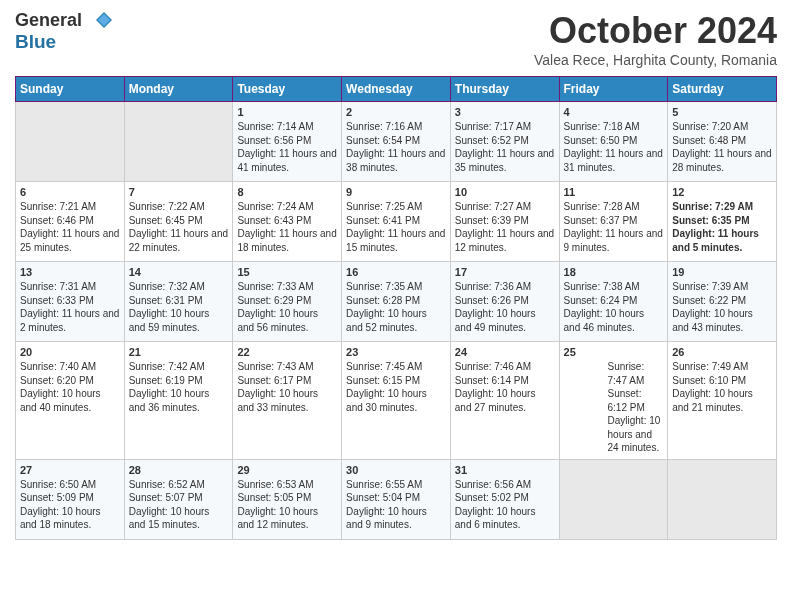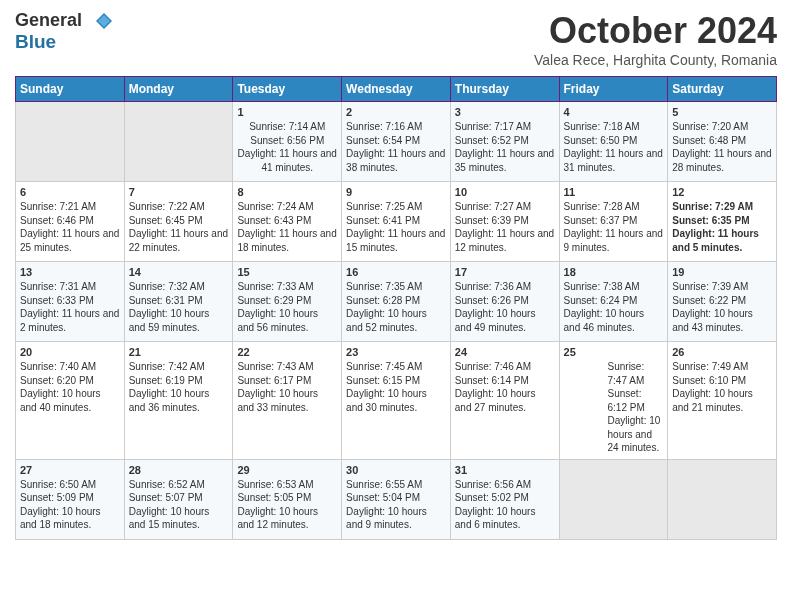--- a/index.html
+++ b/index.html
@@ -16,21 +16,21 @@
       align-items: flex-start;
       margin-bottom: 8px;
     }
     .logo {
       display: flex;
       flex-direction: column;
       align-items: flex-start;
     }
     .logo-text {
       display: flex;
-      align-items: flex-end;
+      align-items: flex-start;
       gap: 12px;
     }
     .logo-general {
       font-size: 18px;
       font-weight: bold;
       color: #333;
     }
     .logo-blue {
       font-size: 19px;
       font-weight: bold;
@@ -127,21 +127,21 @@
         <th>Friday</th>
         <th>Saturday</th>
       </tr>
   </thead>
   <tbody id="calendar-body">
   <tr>
         <td class="empty-cell"></td>
         <td class="empty-cell"></td>
         <td>
           <span class="day-num">1</span>
-          <div class="cell-text" style="white-space: pre-line; text-align: center;">Sunrise: 7:14 AM
+          <div class="cell-text" style="white-space: pre-line;">Sunrise: 7:14 AM
 Sunset: 6:56 PM
 Daylight: 11 hours and 41 minutes.</div>
         </td>
         <td>
           <span class="day-num">2</span>
           <div class="cell-text" style="white-space: pre-line;">Sunrise: 7:16 AM
 Sunset: 6:54 PM
 Daylight: 11 hours and 38 minutes.</div>
         </td>
         <td>

